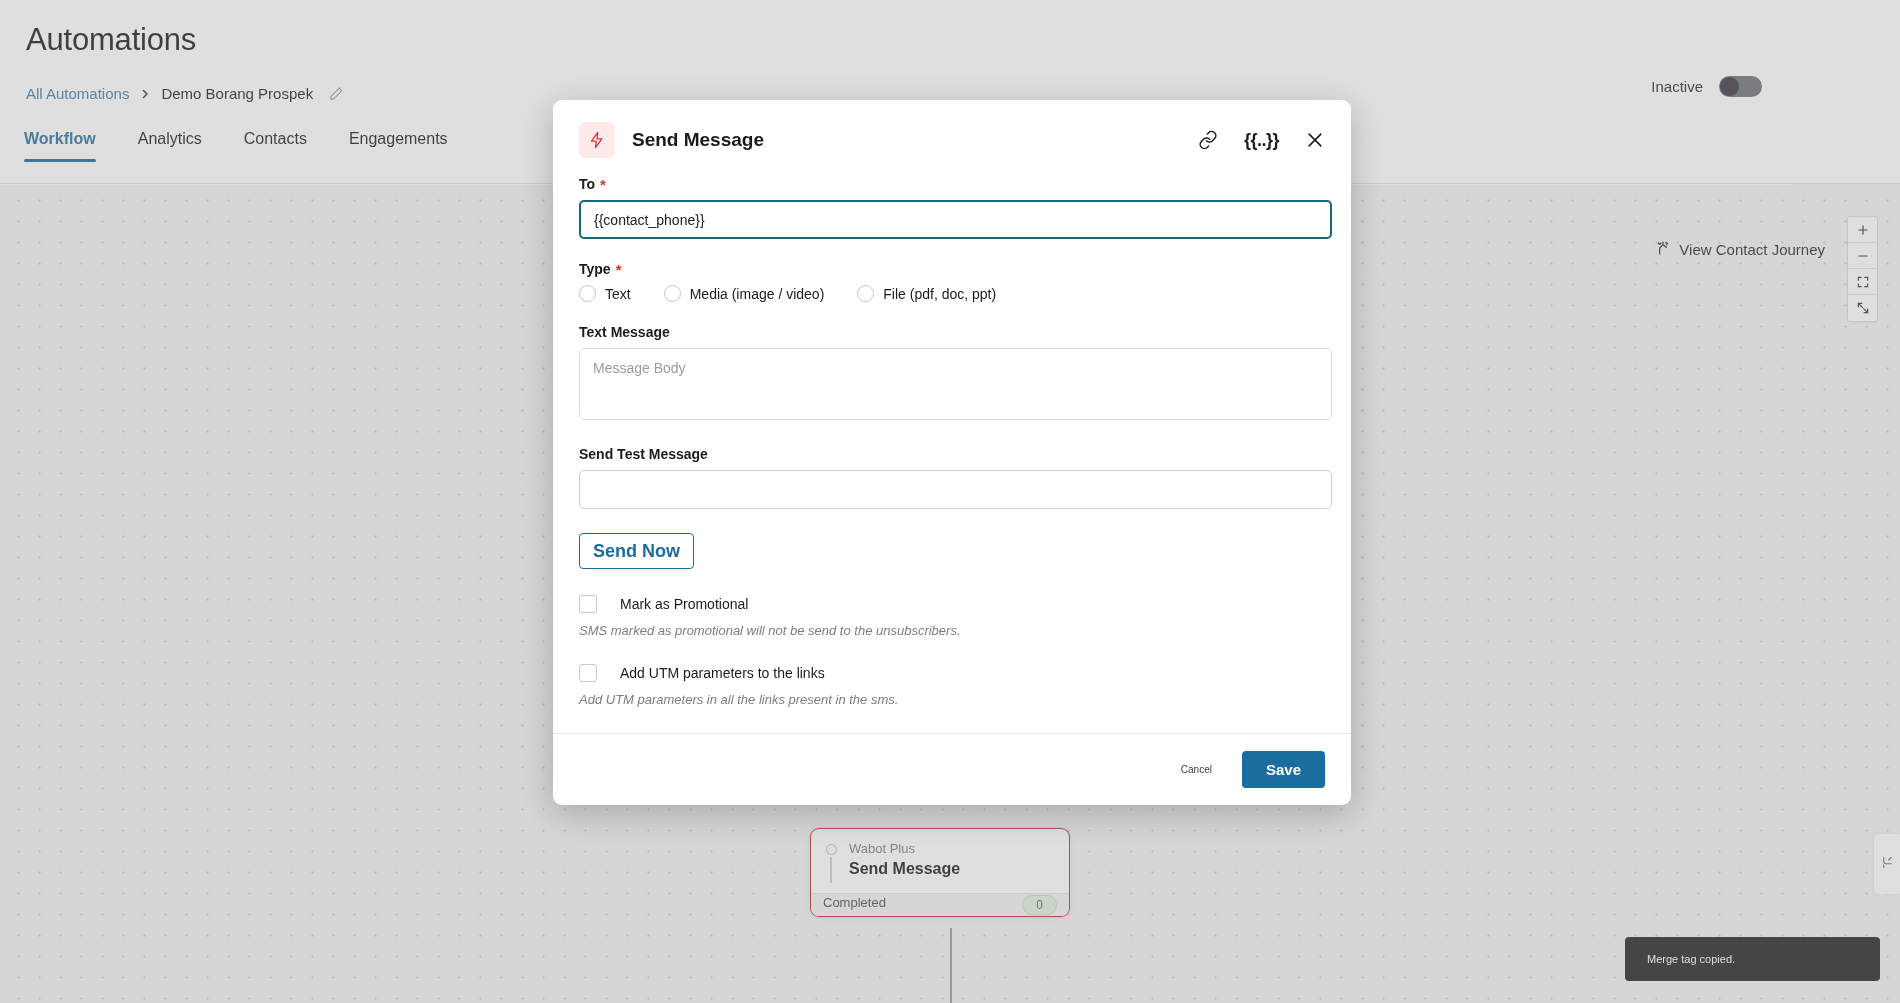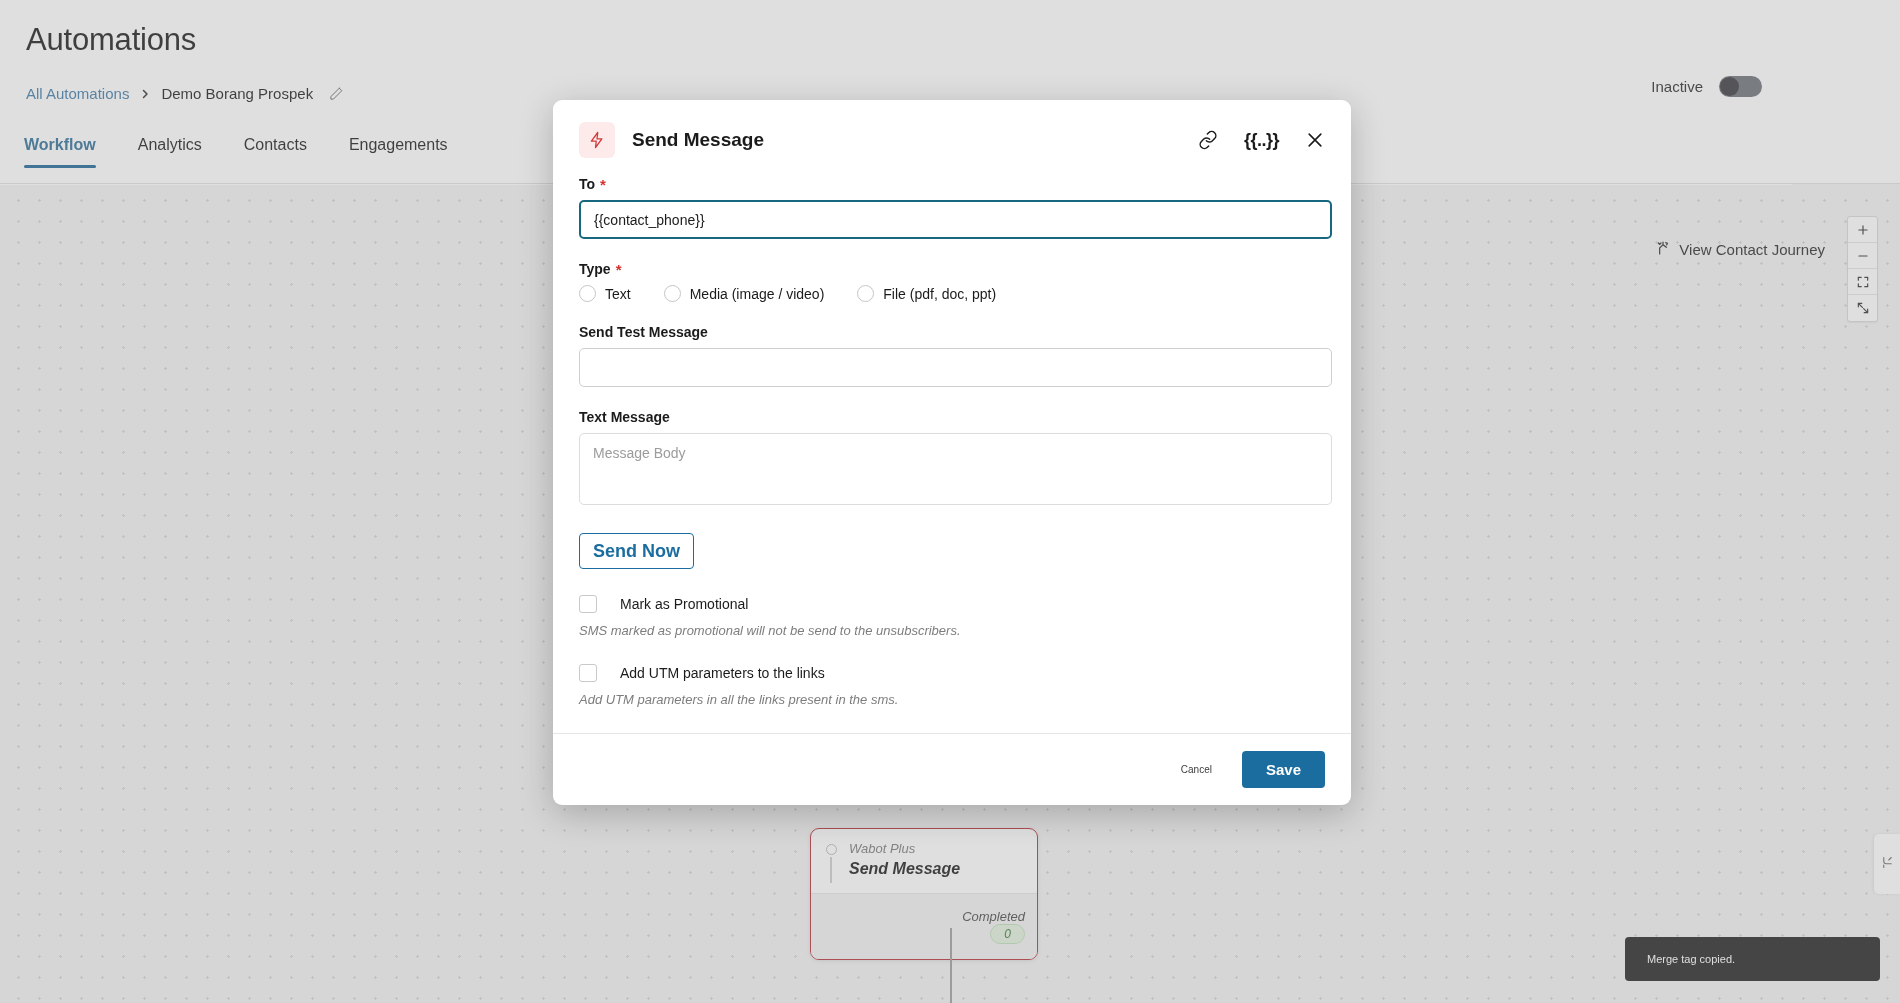--- a/index.html
+++ b/index.html
@@ -20,21 +20,21 @@
   .crumb-sep svg { width: 12px; height: 12px; }
   .crumb-current { color: #1b1b1b; }
   .crumb-edit { display: inline-flex; margin-left: 6px; color: #6d6d6d; cursor: pointer; }
   .crumb-edit svg { width: 15px; height: 15px; }
 
   .status-wrap { position: absolute; right: 30px; top: 76px; display: flex; align-items: center; gap: 16px; }
   .status-label { font-size: 15px; color: #2a2a2a; }
   .toggle { width: 43px; height: 21px; border-radius: 11px; background: #6e7177; position: relative; cursor: pointer; }
   .toggle .knob { position: absolute; left: 1px; top: 1px; width: 19px; height: 19px; border-radius: 50%; background: #3a3a3f; }
 
-  .tabs { position: absolute; left: 24px; top: 136px; display: flex; gap: 42px; }
+  .tabs { position: absolute; left: 24px; top: 130px; display: flex; gap: 42px; }
   .tab { font-size: 16px; color: #1b1b1b; padding-bottom: 14px; cursor: pointer; position: relative; }
   .tab.active { color: #2e6f99; font-weight: 700; }
   .tab.active::after { content: ""; position: absolute; left: 0; right: 0; bottom: 0; height: 3px; background: #1e6698; border-radius: 2px; }
   .tabs-rule { position: absolute; left: 0; top: 183px; width: 1900px; height: 1px; background: #e0e0e0; }
 
   
   .canvas {
     position: absolute; left: 0; top: 184px; width: 1900px; height: 819px;
     background-color: #f2f2f2;
     background-image: radial-gradient(circle, #d4d4d4 1.2px, transparent 1.3px);
@@ -44,28 +44,28 @@
 
   .cv-btn-group { position: absolute; right: 22px; top: 32px; width: 31px; background: #ffffff; border: 1px solid #d9d9d9; border-radius: 3px; display: flex; flex-direction: column; box-shadow: 0 1px 2px rgba(0,0,0,.06); }
   .cv-btn { height: 26px; display: flex; align-items: center; justify-content: center; cursor: pointer; border-bottom: 1px solid #e4e4e4; color: #333; }
   .cv-btn:last-child { border-bottom: none; }
   .cv-btn svg { width: 14px; height: 14px; }
 
   .journey-btn { position: absolute; right: 75px; top: 56px; display: flex; align-items: center; gap: 8px; font-size: 15px; color: #2a2a2a; cursor: pointer; }
   .journey-btn svg { width: 16px; height: 16px; }
 
   
-  .node { position: absolute; left: 810px; top: 644px; width: 228px; background: #ffffff; border: 1.5px solid #b8303a; border-radius: 9px; overflow: hidden; box-shadow: 0 1px 4px rgba(0,0,0,.10); font-style: italic; }
+  .node { position: absolute; left: 810px; top: 644px; width: 260px; background: #ffffff; border: 1.5px solid #b8303a; border-radius: 9px; overflow: hidden; box-shadow: 0 1px 4px rgba(0,0,0,.10); }
   .node-body { padding: 12px 14px 10px 14px; display: flex; gap: 12px; }
   .node-rail { width: 12px; display: flex; flex-direction: column; align-items: center; padding-top: 3px; }
   .node-dot { width: 11px; height: 11px; border-radius: 50%; border: 1.5px solid #b9b9b9; background: #fff; }
   .node-line { width: 1.5px; flex: 1; background: #cfcfcf; min-height: 26px; margin-top: 2px; }
   .node-sub { font-size: 13px; color: #7a7a7a; }
   .node-title { font-size: 16px; font-weight: 700; color: #1b1b1b; margin-top: 4px; }
-  .node-foot { background: #f3f3f3; border-top: 1px solid #e6e6e6; padding: 15px 12px; display: flex; align-items: flex-end; justify-content: space-between; flex-direction: column; }
+  .node-foot { background: #f3f3f3; border-top: 1px solid #e6e6e6; padding: 1px 12px; display: flex; align-items: flex-start; justify-content: space-between; }
   .node-status { font-size: 13px; color: #4a4a4a; }
   .node-count { font-size: 12px; color: #3b7a3b; background: #e3f2e0; border: 1px solid #bfe0bb; border-radius: 10px; padding: 2px 13px; }
 
   .node-connector { position: absolute; left: 950px; top: 744px; width: 2px; height: 75px; background: #9e9e9e; }
 
   .corner-tool { position: absolute; right: 0px; top: 650px; width: 26px; height: 60px; background: #ffffff; border-radius: 5px 0 0 5px; display: flex; align-items: center; justify-content: center; box-shadow: -1px 0 3px rgba(0,0,0,.08); cursor: pointer; }
   .corner-tool svg { width: 15px; height: 15px; color: #6e6e6e; }
 
   .toast { position: absolute; right: 20px; bottom: 22px; background: #232323; color: #ffffff; font-size: 11px; padding: 16px 22px; border-radius: 4px; min-width: 255px; }
 
@@ -273,31 +273,31 @@
           <label class="radio-item">
             <span class="radio"></span>
             <span class="radio-lbl">File (pdf, doc, ppt)</span>
           </label>
         </div>
       </div>
 
       
       <div class="group">
         <div class="fld-label">
-          <span>Send Test Message</span>
-        </div>
-        <input class="inp" type="text" placeholder="" style="">
+          <span>Text Message</span>
+        </div>
+        <textarea class="ta" placeholder="Message Body" style=""></textarea>
       </div>
 
       
       <div class="group">
         <div class="fld-label">
-          <span>Text Message</span>
-        </div>
-        <textarea class="ta" placeholder="Message Body" style=""></textarea>
+          <span>Send Test Message</span>
+        </div>
+        <input class="inp" type="text" placeholder="" style="">
       </div>
 
       <button class="btn-outline">Send Now</button>
 
       
       <div class="chk-row">
         <span class="chk"></span>
         <span class="chk-lbl">Mark as Promotional</span>
       </div>
       <div class="hint">SMS marked as promotional will not be send to the unsubscribers.</div>

